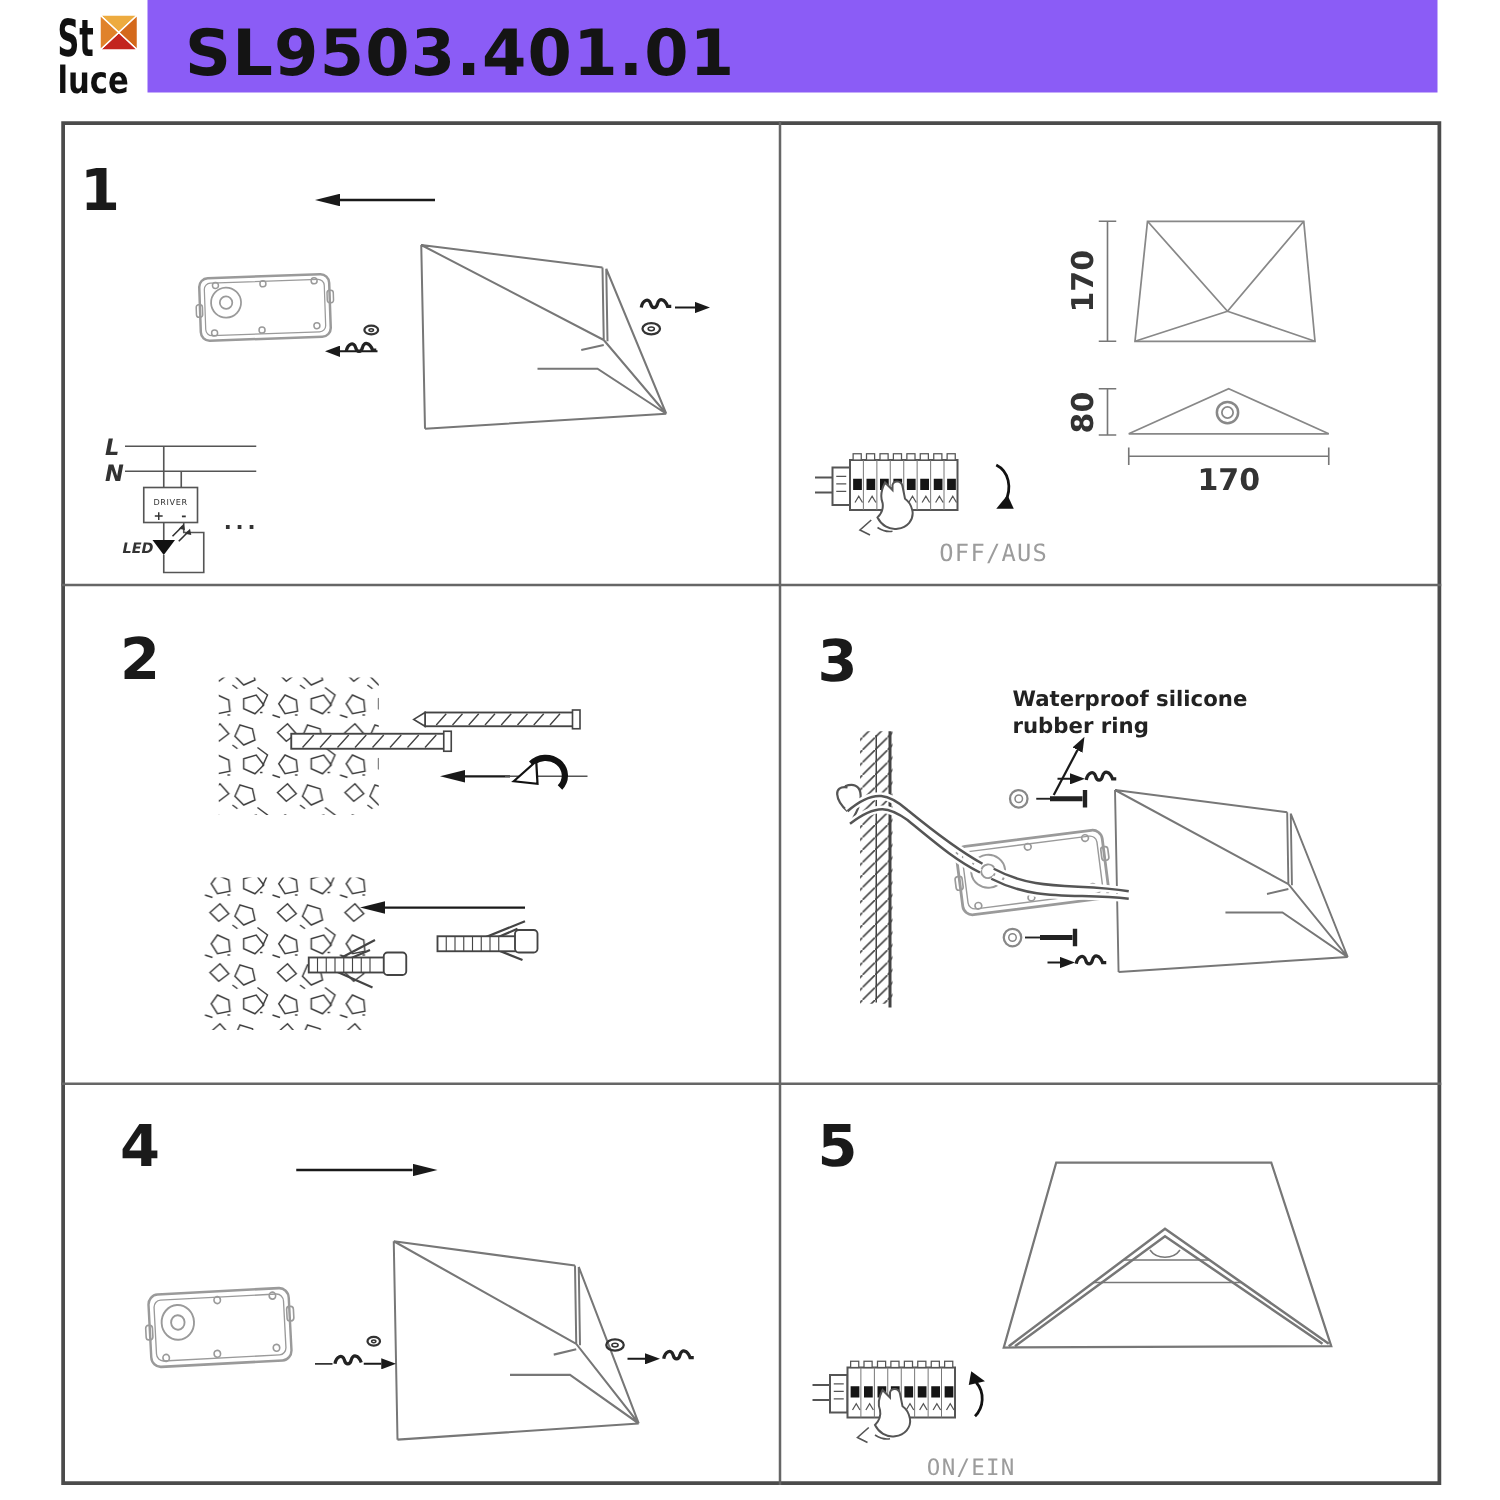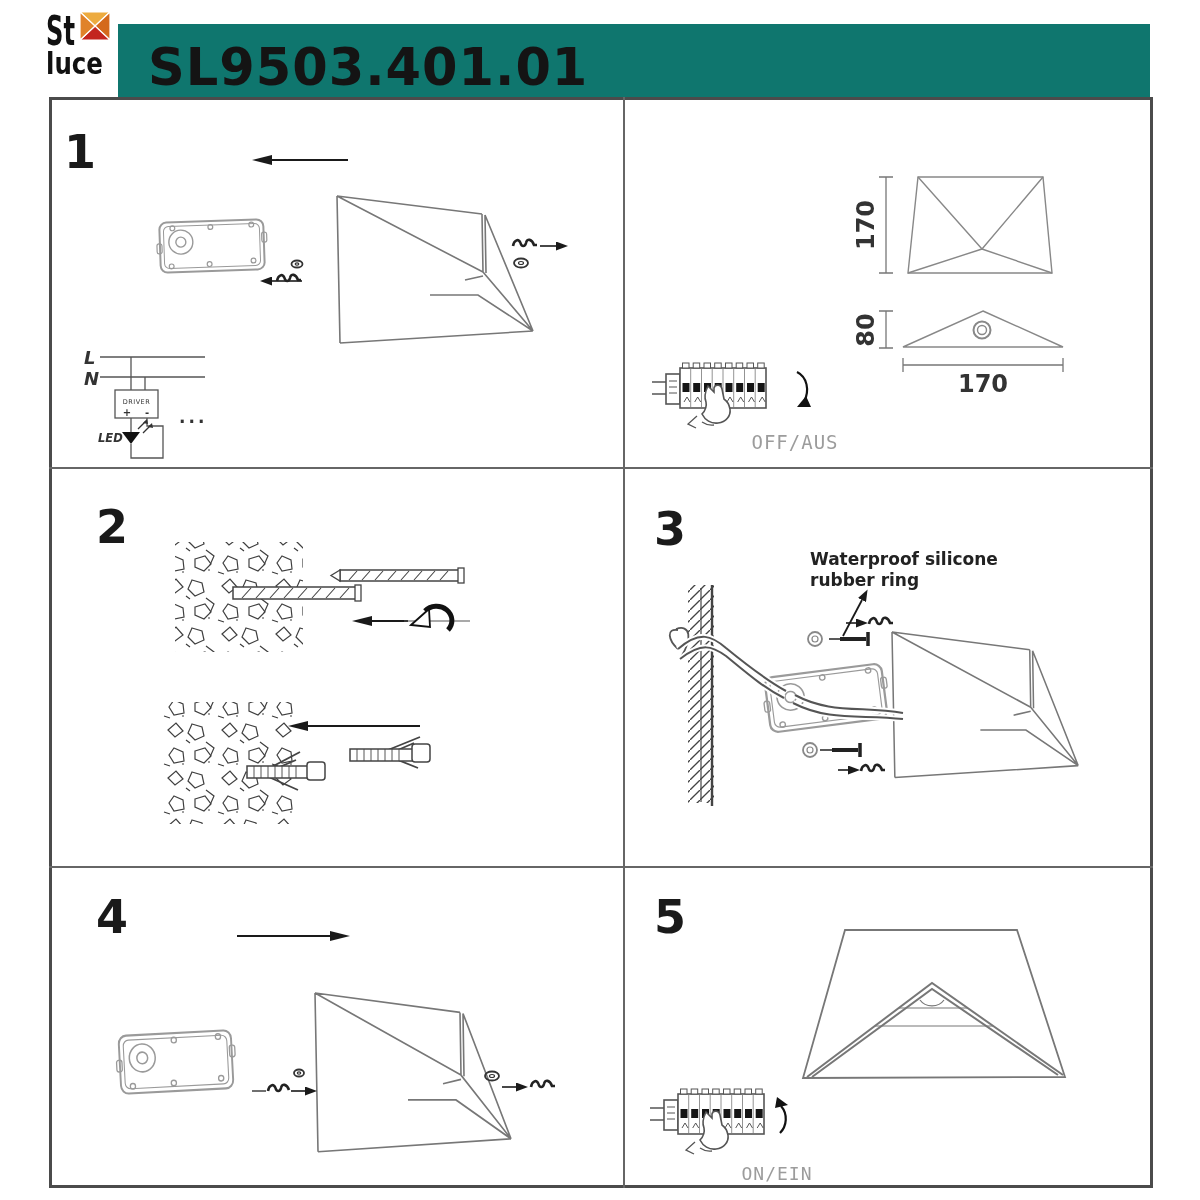--- a/index.html
+++ b/index.html
@@ -1,18 +1,18 @@
 <!DOCTYPE html>
 <html><head>
 <meta charset="utf-8">
 <style>
   html,body{margin:0;padding:0;background:#fff;}
   .page{position:relative;width:1200px;height:1200px;background:#ffffff;overflow:hidden;
         font-family:"Liberation Sans", sans-serif;}
-  .title-bar{position:absolute;left:118px;top:24px;width:1032px;height:74px;background:#0f766e;}
+  .title-bar{position:absolute;left:118px;top:0;width:1032px;height:74px;background:#8b5cf6;}
   .title{position:absolute;left:30px;top:14px;font-family:"DejaVu Sans",sans-serif;
          font-size:51px;font-weight:700;color:#141414;letter-spacing:1px;white-space:nowrap;}
   .logo{position:absolute;left:46px;top:8px;}
   .frame{position:absolute;left:49px;top:97px;width:1104px;height:1091px;
          border:3px solid #4b4b4b;box-sizing:border-box;}
   .vdiv{position:absolute;left:623px;top:97px;width:2px;height:1091px;background:#666;}
   .hdiv{position:absolute;left:49px;width:1104px;height:2px;background:#666;}
   .hdiv.r1{top:467px;} .hdiv.r2{top:866px;}
   svg.panel{position:absolute;}
   svg text{font-family:"DejaVu Sans",sans-serif;}

